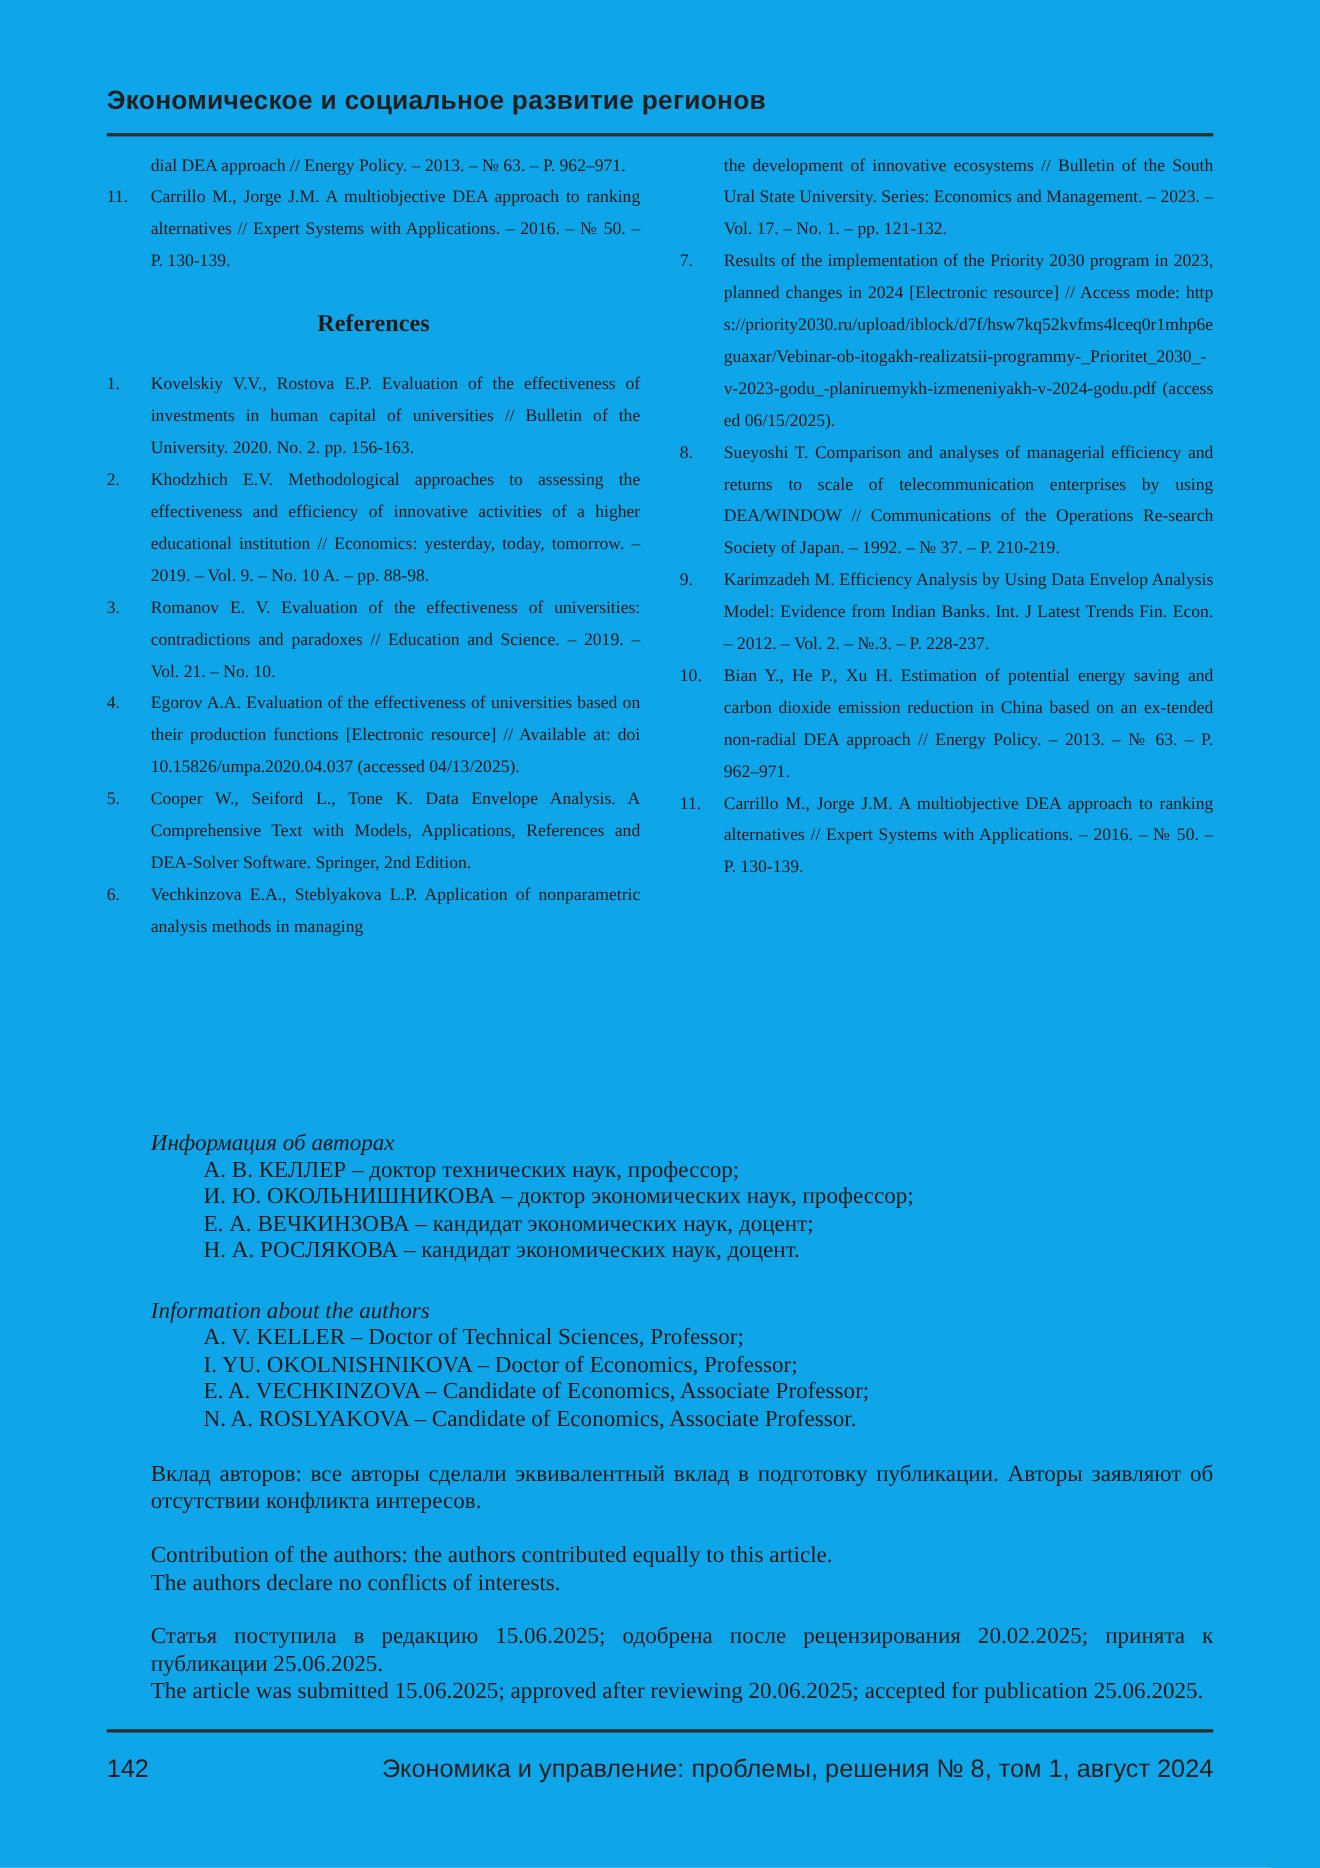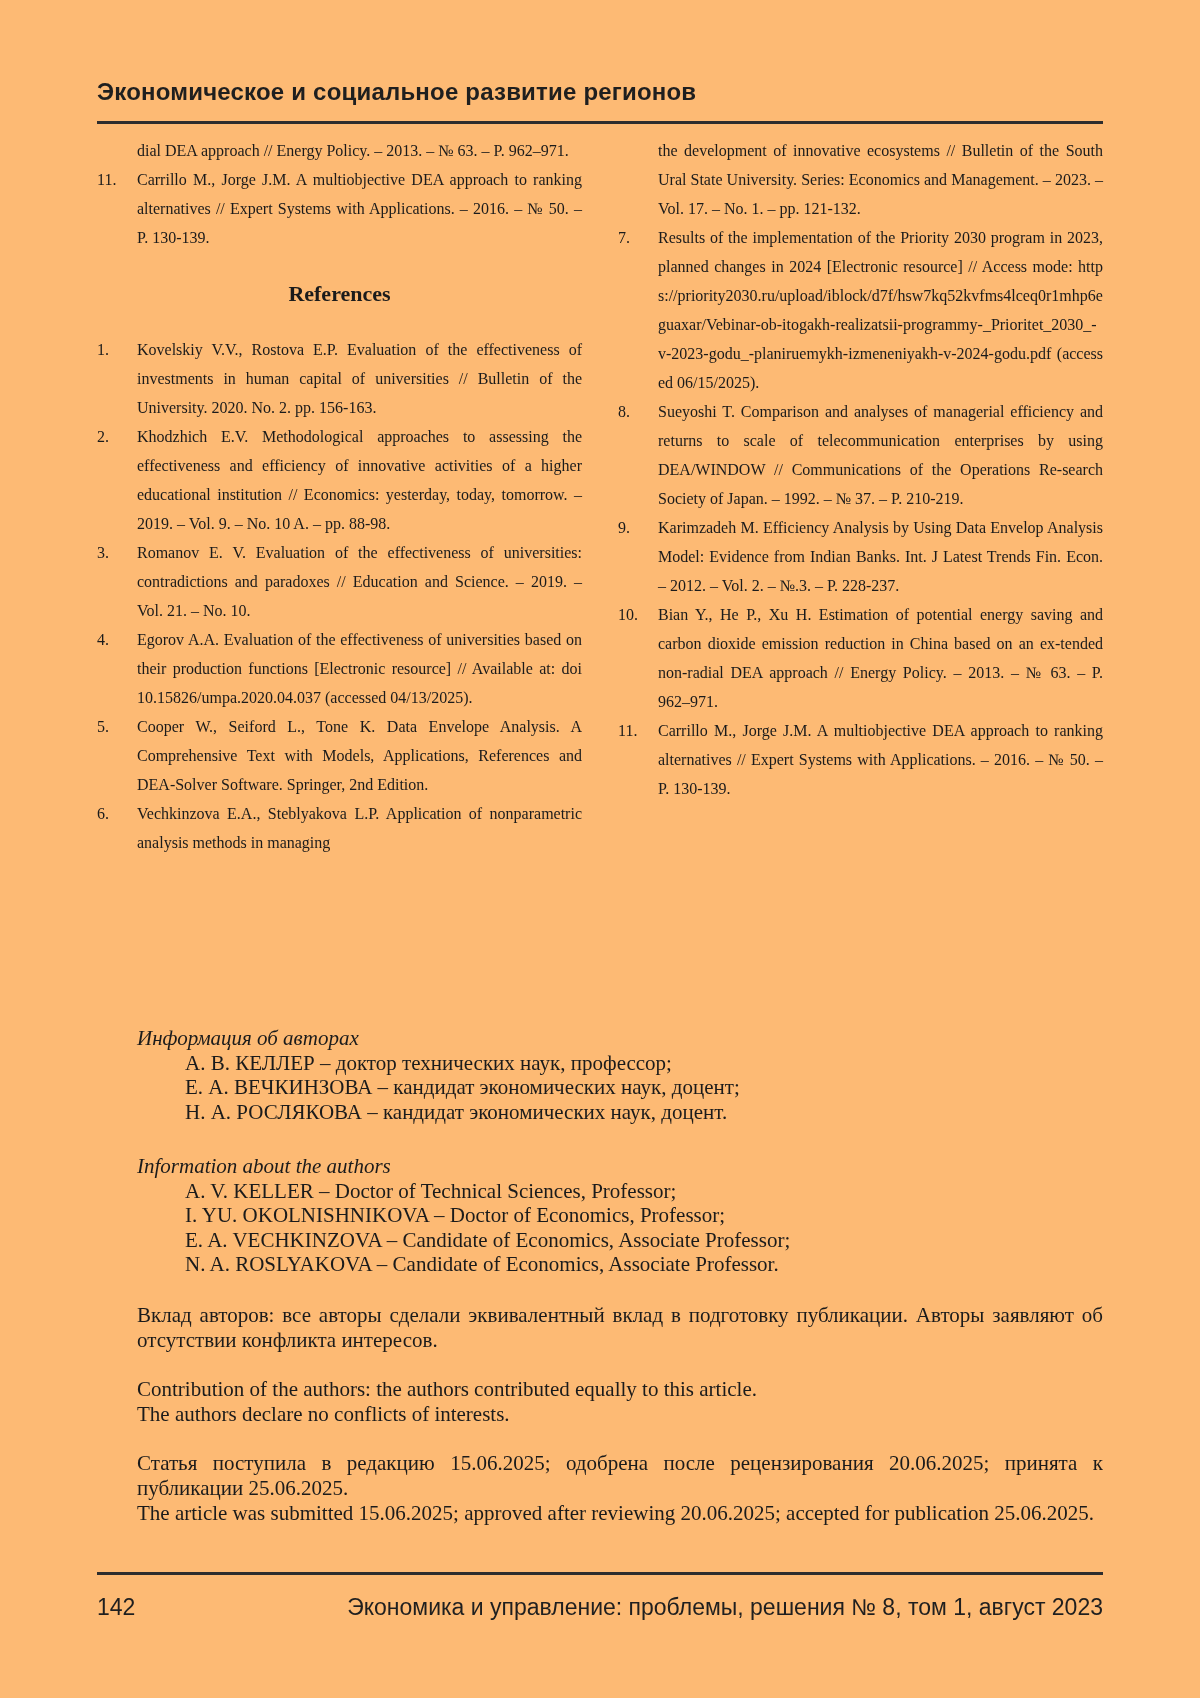--- a/index.html
+++ b/index.html
@@ -4,21 +4,21 @@
 <style>
   * { margin: 0; padding: 0; box-sizing: border-box; }
   html, body { background: #ffffff; }
   body {
     width: 1200px; height: 1698px;
     font-family: "Liberation Serif", serif;
     color: #1b1b1b;
     position: relative;
     overflow: hidden;
   }
-  .page { position: absolute; left: 0; top: 0; width: 1200px; height: 1698px; background: #fdba74; }
+  .page { position: absolute; left: 0; top: 0; width: 1200px; height: 1698px; background: #0ea5e9; }
 
   .running-head {
     position: absolute; left: 97px; top: 78px; width: 1006px;
     font-family: "Liberation Sans", sans-serif;
     font-weight: bold; font-size: 24px; color: #1f1f1f;
     letter-spacing: 0.2px;
   }
   .rule { position: absolute; left: 97px; width: 1006px; height: 3px; background: #2d2d2d; }
   .rule-top { top: 121px; }
   .rule-bottom { top: 1572px; }
@@ -137,20 +137,21 @@
       </div>
     </div>
 
   </div>
 
   <div class="bottom">
 
     <div class="blk">
       <div class="blk-heading">Информация об авторах</div>
       <div class="line">А. В. КЕЛЛЕР – доктор технических наук, профессор;</div>
+      <div class="line">И. Ю. ОКОЛЬНИШНИКОВА – доктор экономических наук, профессор;</div>
       <div class="line">Е. А. ВЕЧКИНЗОВА – кандидат экономических наук, доцент;</div>
       <div class="line">Н. А. РОСЛЯКОВА – кандидат экономических наук, доцент.</div>
     </div>
 
     <div class="gap30"></div>
 
     <div class="blk">
       <div class="blk-heading">Information about the authors</div>
       <div class="line">A. V. KELLER – Doctor of Technical Sciences, Professor;</div>
       <div class="line">I. YU. OKOLNISHNIKOVA – Doctor of Economics, Professor;</div>
@@ -165,26 +166,26 @@
     <div class="gap24"></div>
 
     <div class="blk">
       <div class="para-left">Contribution of the authors: the authors contributed equally to this article.</div>
       <div class="para-left">The authors declare no conflicts of interests.</div>
     </div>
 
     <div class="gap24"></div>
 
     <div class="blk">
-      <p class="para">Статья поступила в редакцию 15.06.2025; одобрена после рецензирования 20.06.2025; принята к публикации 25.06.2025.</p>
+      <p class="para">Статья поступила в редакцию 15.06.2025; одобрена после рецензирования 20.02.2025; принята к публикации 25.06.2025.</p>
       <div class="para-left">The article was submitted 15.06.2025; approved after reviewing 20.06.2025; accepted for publication 25.06.2025.</div>
     </div>
 
   </div>
 
   <div class="rule rule-bottom"></div>
 
   <div class="footer">
     <span>142</span>
-    <span>Экономика и управление: проблемы, решения № 8, том 1, август 2023</span>
+    <span>Экономика и управление: проблемы, решения № 8, том 1, август 2024</span>
   </div>
 
 </div>
 
 </body></html>

